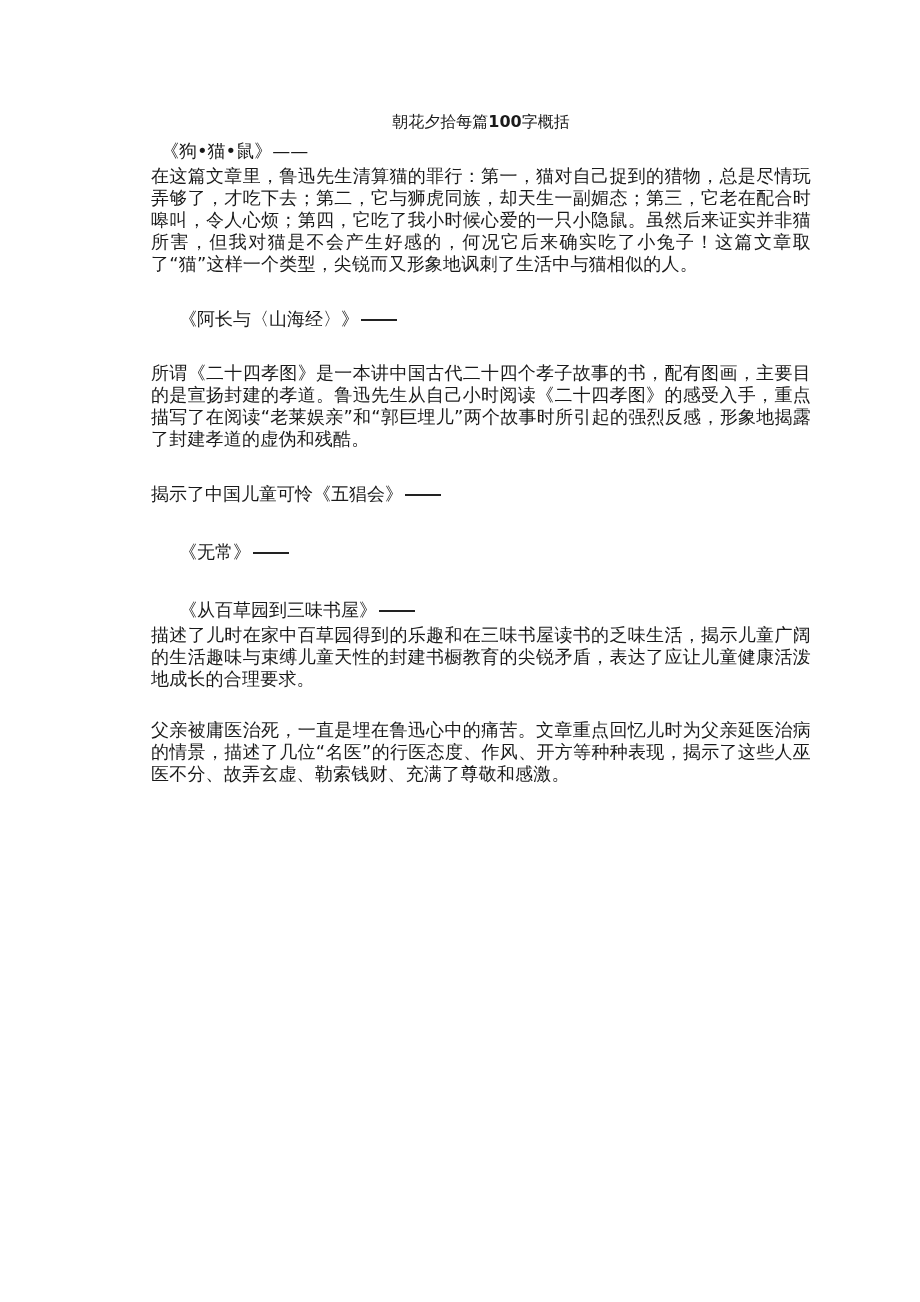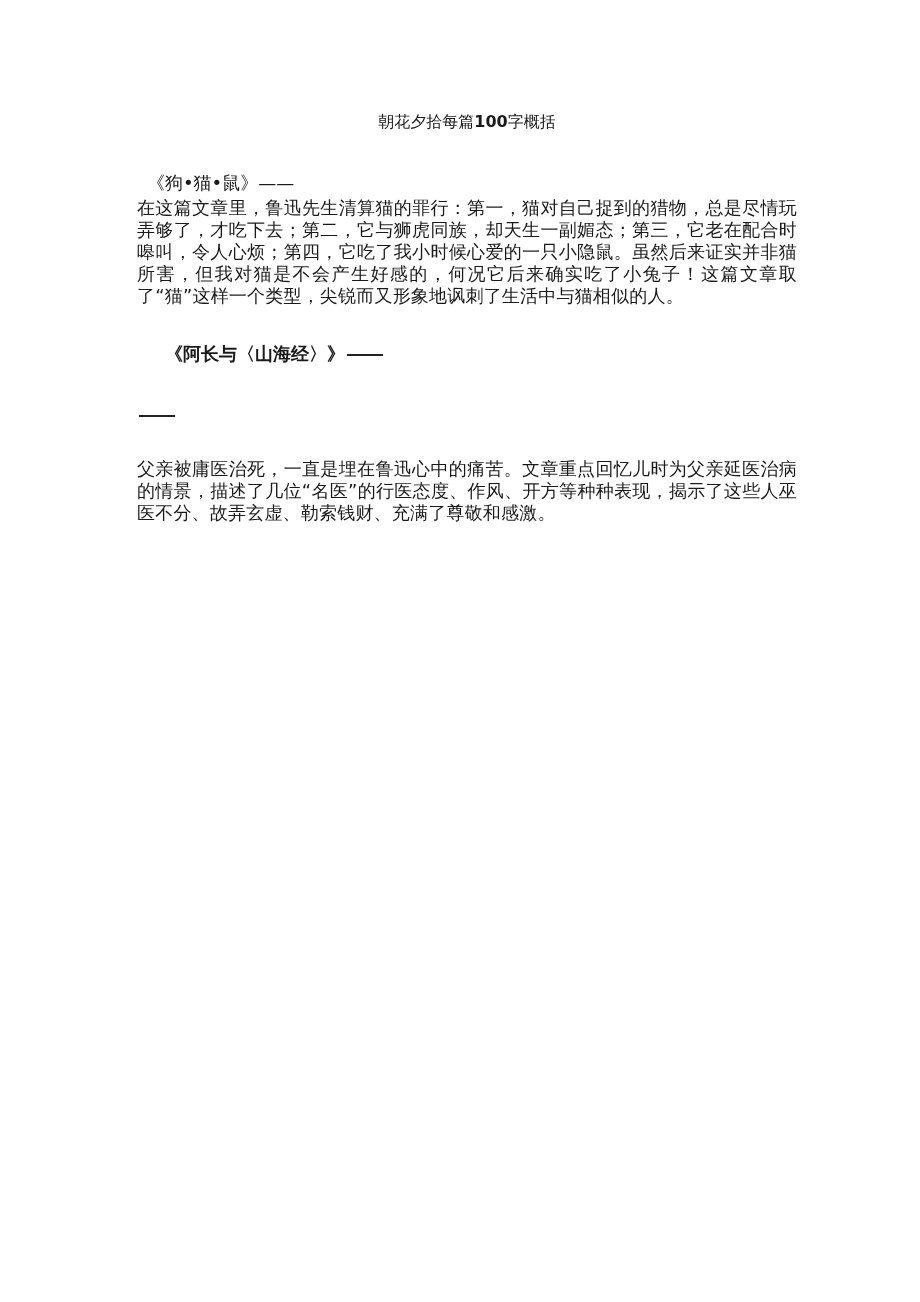--- a/index.html
+++ b/index.html
@@ -1,22 +1,22 @@
 <!DOCTYPE html>
 <html><head>
 <meta charset="utf-8">
 <style>
   html, body { margin: 0; padding: 0; background: #ffffff; }
   body { width: 920px; height: 1302px; position: relative; overflow: hidden;
          font-family: "DejaVu Sans", "Liberation Sans", sans-serif; color: #1a1a1a; }
-  .page { position: absolute; left: 137px; top: 108px; width: 660px; }
+  .page { position: absolute; left: 151px; top: 108px; width: 660px; }
   .title { text-align: center; font-size: 16px; height: 28px; line-height: 28px; margin-left: 0; padding-left: 0; }
   .title .num { font-weight: bold; }
-  .head { font-size: 18px; line-height: 29px; height: 29px; white-space: nowrap; margin-top: 32px; }
-  .head.indent { padding-left: 28px; font-weight: bold; }
+  .head { font-size: 18px; line-height: 29px; height: 29px; white-space: nowrap; }
+  .head.indent { padding-left: 28px; }
   .head.first { padding-left: 10px; }
   .head .dash { display: inline-block; width: 36px; border-top: 2px solid #222; vertical-align: middle; margin-left: 2px; }
   .para { font-size: 18px; line-height: 22px; text-align: justify; margin: 0; letter-spacing: 0.2px; }
   .section { margin-bottom: 29px; }
 </style>
 </head>
 <body>
 
 <div class="page">
   <div class="title"><span>朝花夕拾每篇</span><span class="num">100</span><span>字概括</span></div>
@@ -24,26 +24,32 @@
   <div class="section">
     <div class="head first">《狗•猫•鼠》——</div>
     <p class="para">在这篇文章里，鲁迅先生清算猫的罪行：第一，猫对自己捉到的猎物，总是尽情玩弄够了，才吃下去；第二，它与狮虎同族，却天生一副媚态；第三，它老在配合时嗥叫，令人心烦；第四，它吃了我小时候心爱的一只小隐鼠。虽然后来证实并非猫所害，但我对猫是不会产生好感的，何况它后来确实吃了小兔子！这篇文章取了“猫”这样一个类型，尖锐而又形象地讽刺了生活中与猫相似的人。</p>
   </div>
 
   <div class="section">
     <div class="head indent"><span>《阿长与〈山海经〉》</span><span class="dash"></span></div>
   </div>
 
   <div class="section">
+    <p class="para">所谓《二十四孝图》是一本讲中国古代二十四个孝子故事的书，配有图画，主要目的是宣扬封建的孝道。鲁迅先生从自己小时阅读《二十四孝图》的感受入手，重点描写了在阅读“老莱娱亲”和“郭巨埋儿”两个故事时所引起的强烈反感，形象地揭露了封建孝道的虚伪和残酷。</p>
   </div>
 
   <div class="section">
-    <div class="head"><span class="dash"></span></div>
+    <div class="head"><span>揭示了中国儿童可怜《五猖会》</span><span class="dash"></span></div>
   </div>
 
   <div class="section">
+    <div class="head indent"><span>《无常》</span><span class="dash"></span></div>
   </div>
 
+  <div class="section">
+    <div class="head indent"><span>《从百草园到三味书屋》</span><span class="dash"></span></div>
+    <p class="para">描述了儿时在家中百草园得到的乐趣和在三味书屋读书的乏味生活，揭示儿童广阔的生活趣味与束缚儿童天性的封建书橱教育的尖锐矛盾，表达了应让儿童健康活泼地成长的合理要求。</p>
+  </div>
 
   <div class="section">
     <p class="para">父亲被庸医治死，一直是埋在鲁迅心中的痛苦。文章重点回忆儿时为父亲延医治病的情景，描述了几位“名医”的行医态度、作风、开方等种种表现，揭示了这些人巫医不分、故弄玄虚、勒索钱财、充满了尊敬和感激。</p>
   </div>
 </div>
 
 </body></html>

